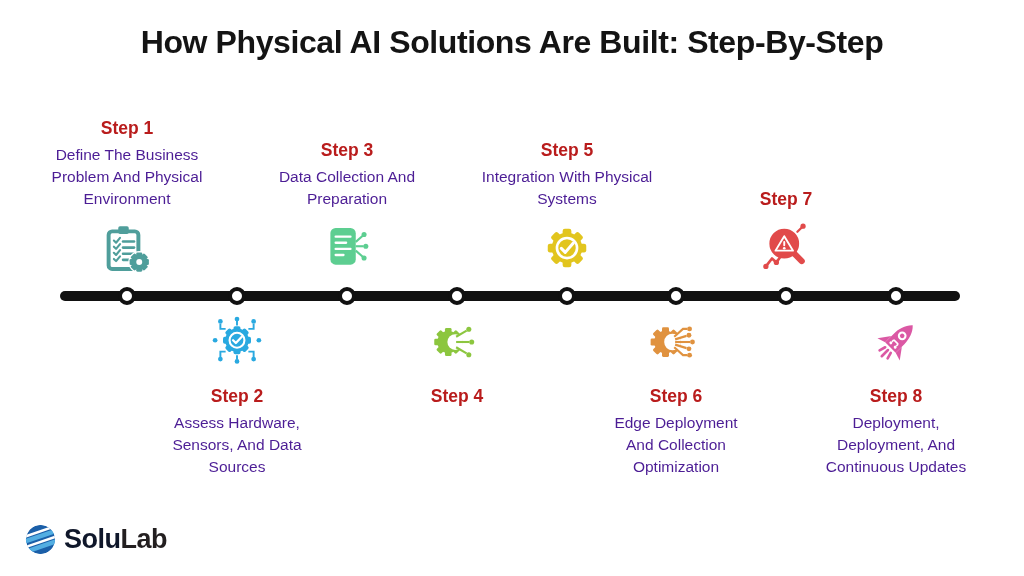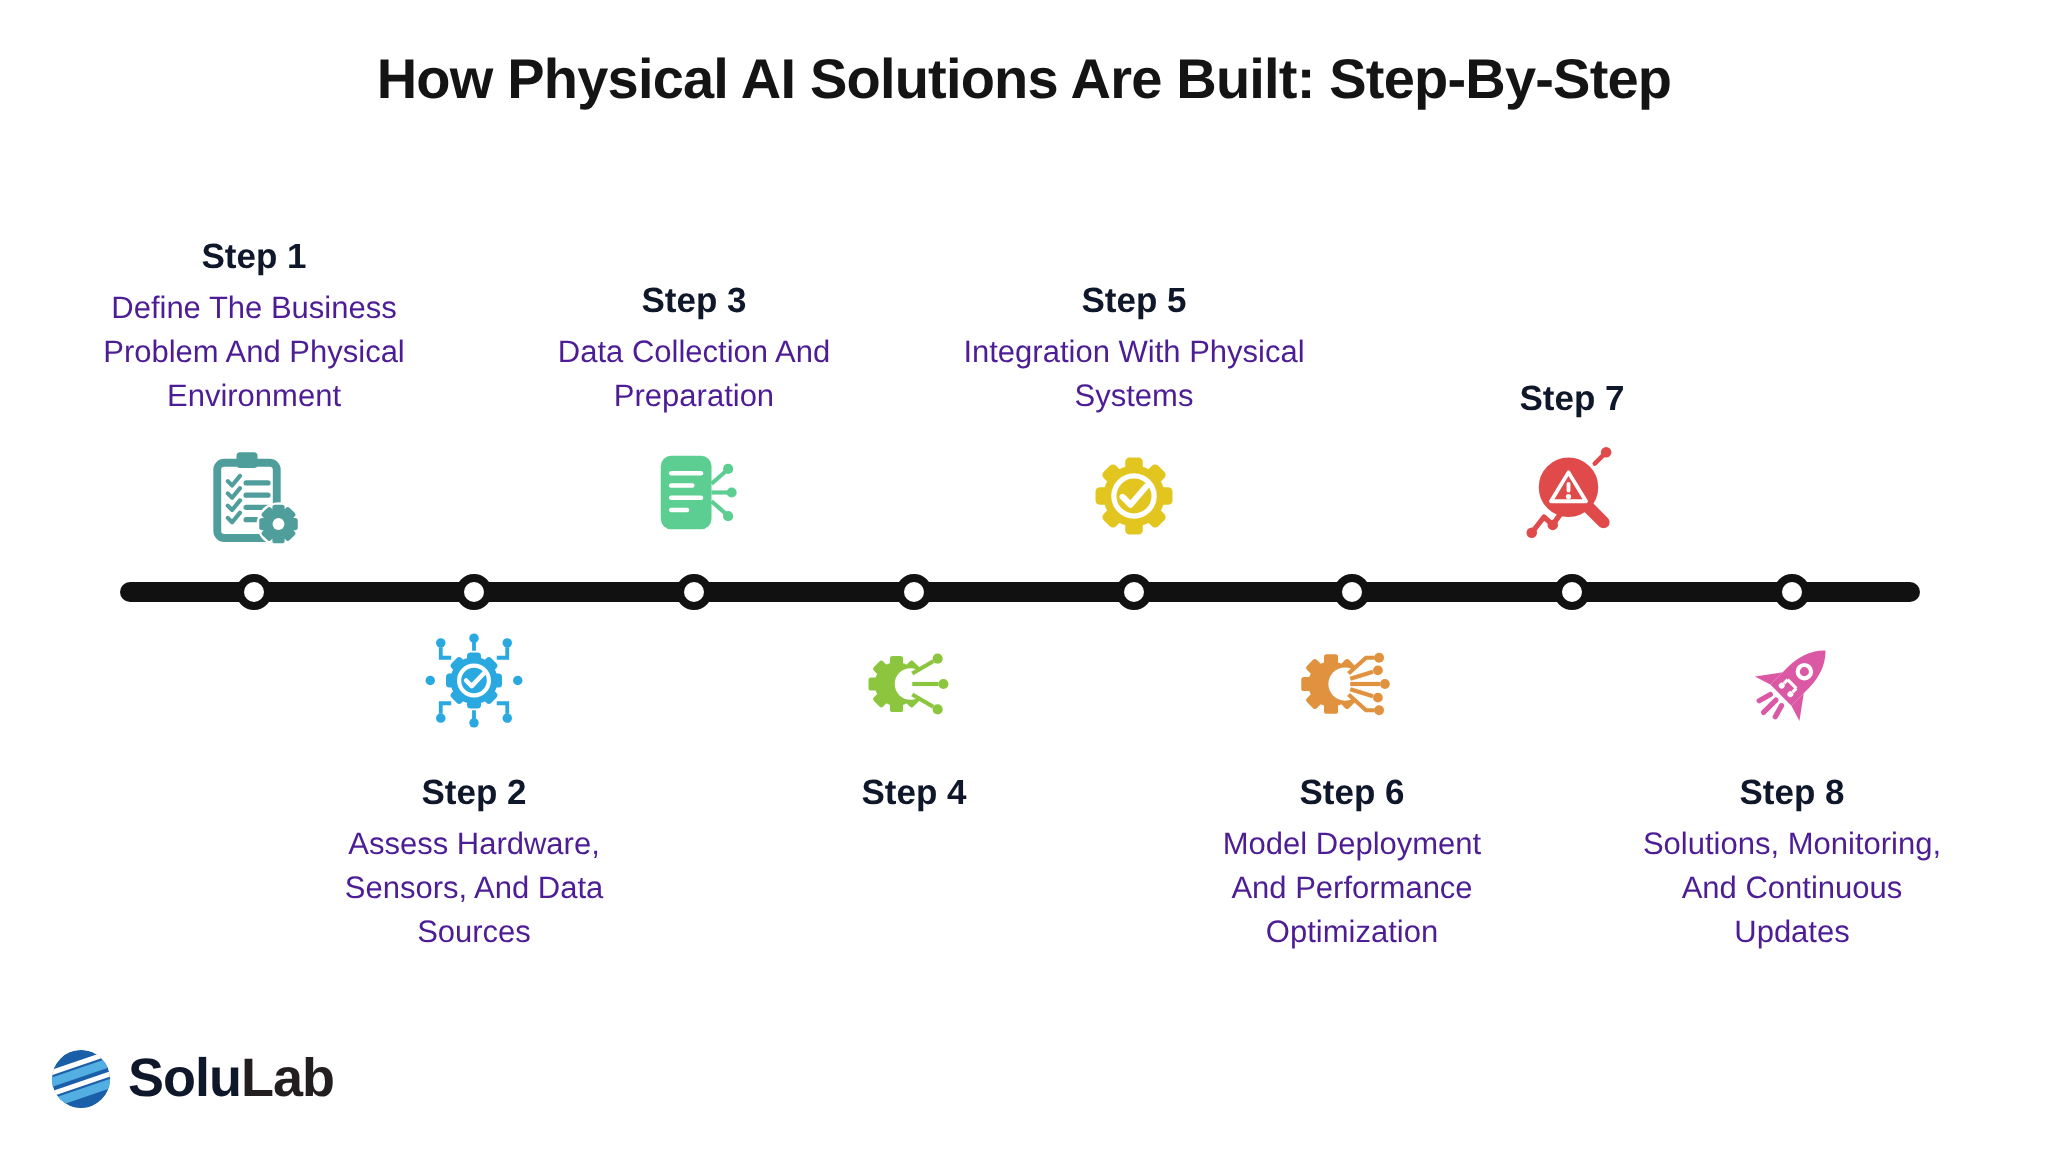--- a/index.html
+++ b/index.html
@@ -2,30 +2,30 @@
 <html><head>
 <meta charset="utf-8">
 <style>
   html,body{margin:0;padding:0;background:#ffffff;}
   .canvas{
     position:relative;width:1024px;height:576px;background:#ffffff;
     font-family:"Liberation Sans", sans-serif;overflow:hidden;
   }
   .title{
     position:absolute;top:24px;left:0;width:100%;text-align:center;
-    font-size:28px;font-weight:800;color:#141414;letter-spacing:-0.4px;margin:0;
+    font-size:32px;font-weight:800;color:#141414;letter-spacing:-0.4px;margin:0;
   }
   
   .step{
     position:absolute;width:210px;display:flex;flex-direction:column;
     align-items:center;text-align:center;
   }
   .step-top{top:116px;height:160px;justify-content:flex-end;}
   .step-bottom{top:314px;justify-content:flex-start;}
-  .step-label{font-size:17.5px;font-weight:700;color:#0f172a;}
+  .step-label{font-size:17.5px;font-weight:700;color:#b91c1c;}
   .step-desc{
     font-size:15.5px;line-height:22px;color:#4c1d95;margin-top:5px;max-width:172px;
   }
   .w-narrow{max-width:140px;}
   .w-mid{max-width:150px;}
   .step-top .icon{margin-top:10px;}
   .step-bottom .icon{margin-bottom:2px;}
   .step-bottom .step-label{margin-top:14px;}
   .icon{width:56px;height:56px;display:block;}
   
@@ -225,21 +225,21 @@
       </g>
       <g fill="currentColor">
         <circle cx="47.5" cy="17" r="2.8"></circle>
           <circle cx="46.8" cy="24.2" r="2.8"></circle>
           <circle cx="50.8" cy="32" r="2.8"></circle>
         <circle cx="46.8" cy="39.8" r="2.8"></circle>
           <circle cx="47.5" cy="47" r="2.8"></circle>
       </g>
     </svg>
     <div class="step-label">Step 6</div>
-    <div class="step-desc w-narrow">Model Deployment And Performance Optimization</div>
+    <div class="step-desc w-narrow">Edge Deployment And Collection Optimization</div>
   </div>
 
   <div class="step step-bottom c8" style="color: rgb(219, 88, 164);">
     <svg class="icon" viewBox="0 0 64 64">
       <g transform="rotate(45 32 32)">
         <path d="M32 5 C38 10.5 40.5 19 40.5 27 L40.5 41 L23.5 41 L23.5 27 C23.5 19 26 10.5 32 5 Z" fill="currentColor"></path>
         <circle cx="32" cy="22" r="5" fill="#ffffff"></circle>
         <circle cx="32" cy="22" r="2.6" fill="currentColor"></circle>
         <g stroke="#ffffff" stroke-width="1.8" fill="none">
           <path d="M28.5 32 H35.5"></path>
@@ -251,21 +251,21 @@
         <path d="M23.5 31 L14 44 L23.5 41 Z" fill="currentColor"></path>
         <path d="M40.5 31 L50 44 L40.5 41 Z" fill="currentColor"></path>
         <g stroke="currentColor" stroke-width="3" stroke-linecap="round">
           <path d="M27.5 45 L25.5 52"></path>
             <path d="M32 45 L32 55"></path>
             <path d="M36.5 45 L38.5 52"></path>
         </g>
       </g>
     </svg>
     <div class="step-label">Step 8</div>
-    <div class="step-desc w-mid">Solutions, Monitoring, And Continuous Updates</div>
+    <div class="step-desc w-mid">Deployment, Deployment, And Continuous Updates</div>
   </div>
 
   <div class="logo">
     <svg width="33" height="33" viewBox="0 0 34 34">
       <defs>
           <clipPath id="lc">
             <circle cx="17" cy="17" r="15"></circle>
           </clipPath>
         </defs>
       <g clip-path="url(#lc)">

